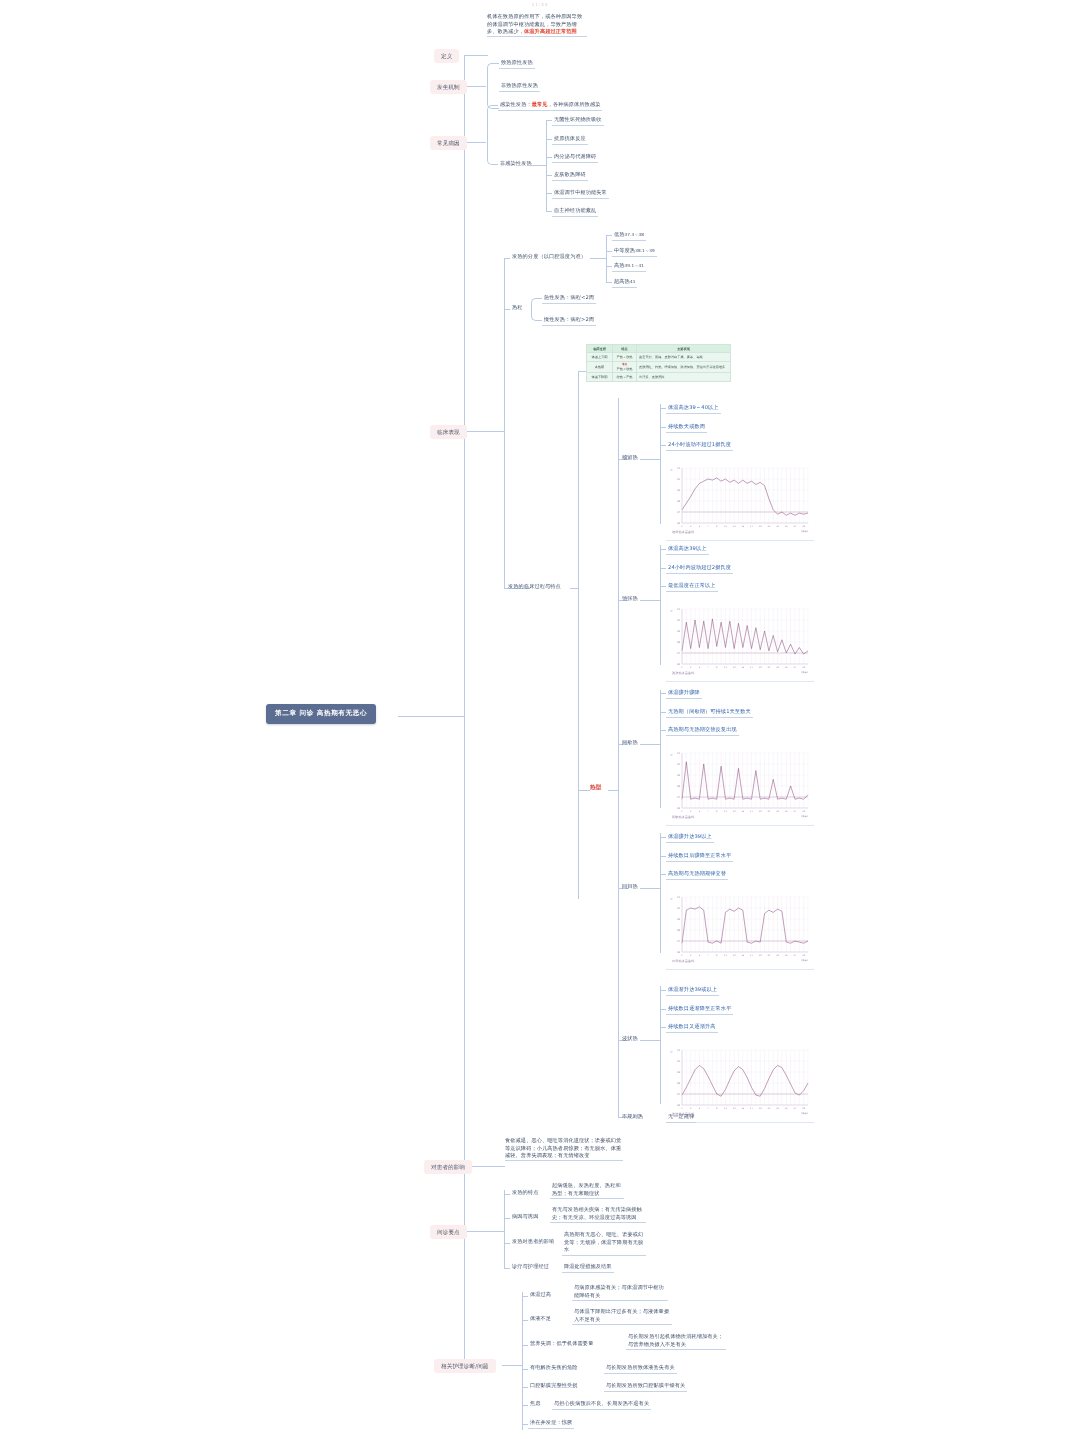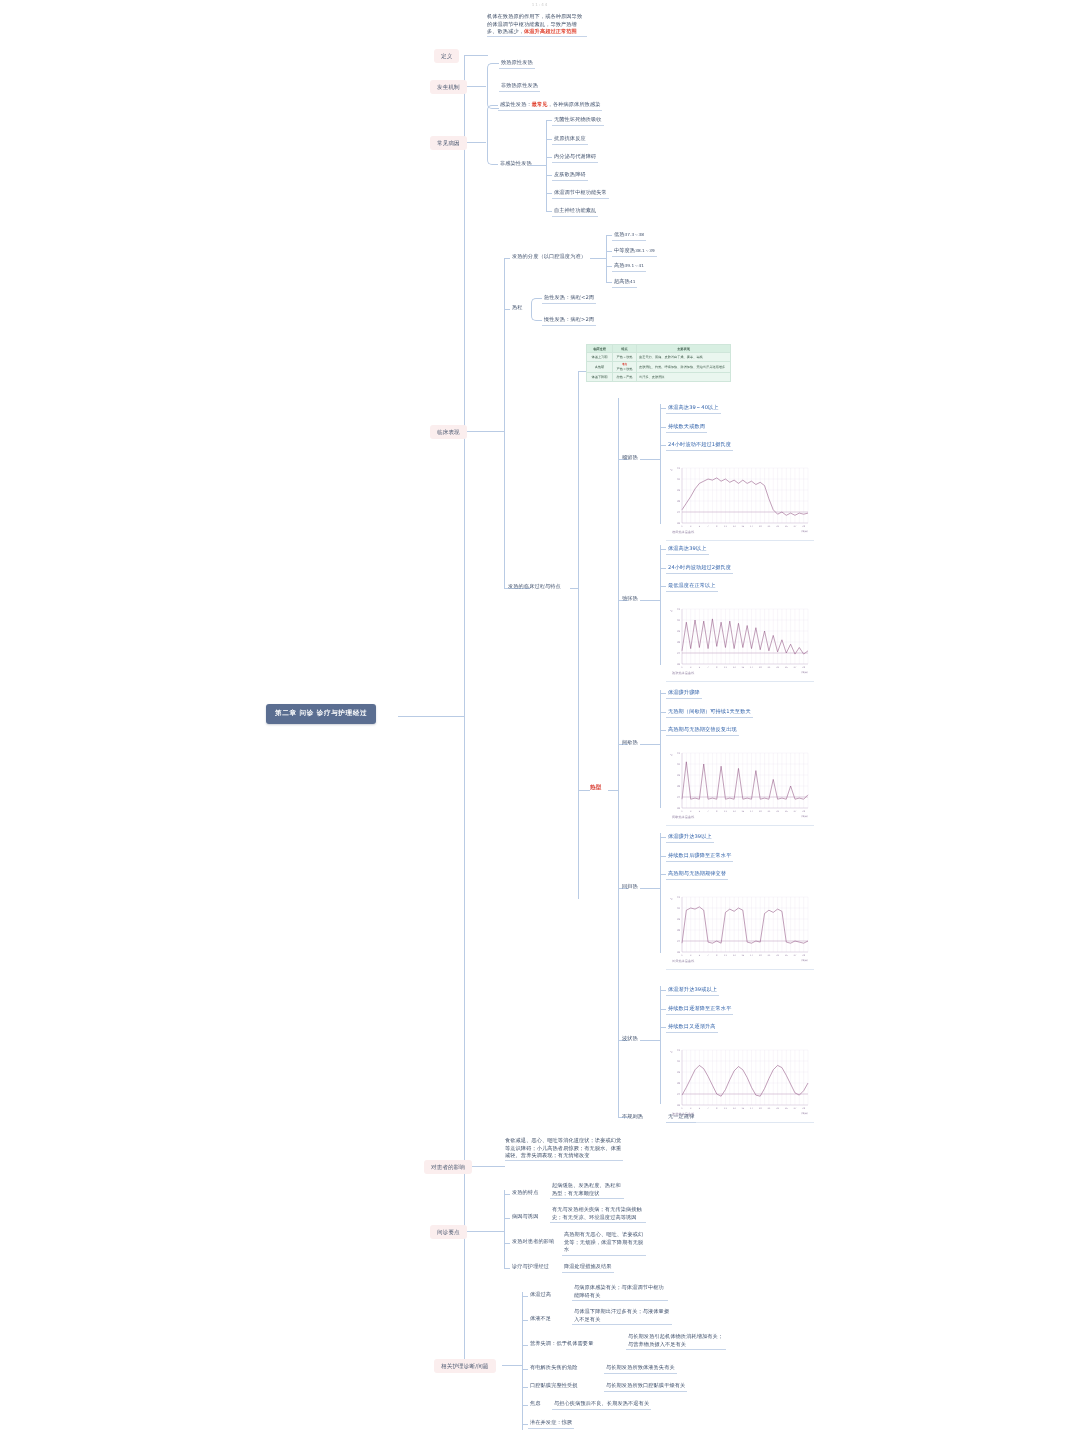--- a/index.html
+++ b/index.html
@@ -125,21 +125,21 @@
   }
   .chart-svg { display: block; }
 </style>
 </head>
 <body>
 
 <div id="page">
 
   <div class="pagemark">11:44</div>
 
-  <div class="node root" style="left:266px; top:704px;">第二章 问诊 诊疗与护理经过</div>
+  <div class="node root" style="left:266px; top:704px;">第二章 问诊 高热期有无恶心</div>
 
   <div class="ln h" style="left:398px; top:716px; width:66px;"></div>
   <div class="ln v" style="left:464px; top:55px; height:1310px;"></div>
 
   <div class="ln h" style="left:464px; top:55px; width:22px;"></div>
   <div class="node pill" style="left:434px; top:49px;">定义</div>
   <div class="ln h" style="left:473px; top:55px; width:15px;"></div>
   <div class="node" style="left:487px; top:13px; width:100px; border-bottom:0.5px solid #c6d4e8;"><span>机体在致热原的作用下，或各种原因导致的体温调节中枢功能紊乱，导致产热增多、散热减少，</span><span class="kw-red">体温升高超过正常范围</span></div>
 
   <div class="ln h" style="left:464px; top:86px; width:22px;"></div>

